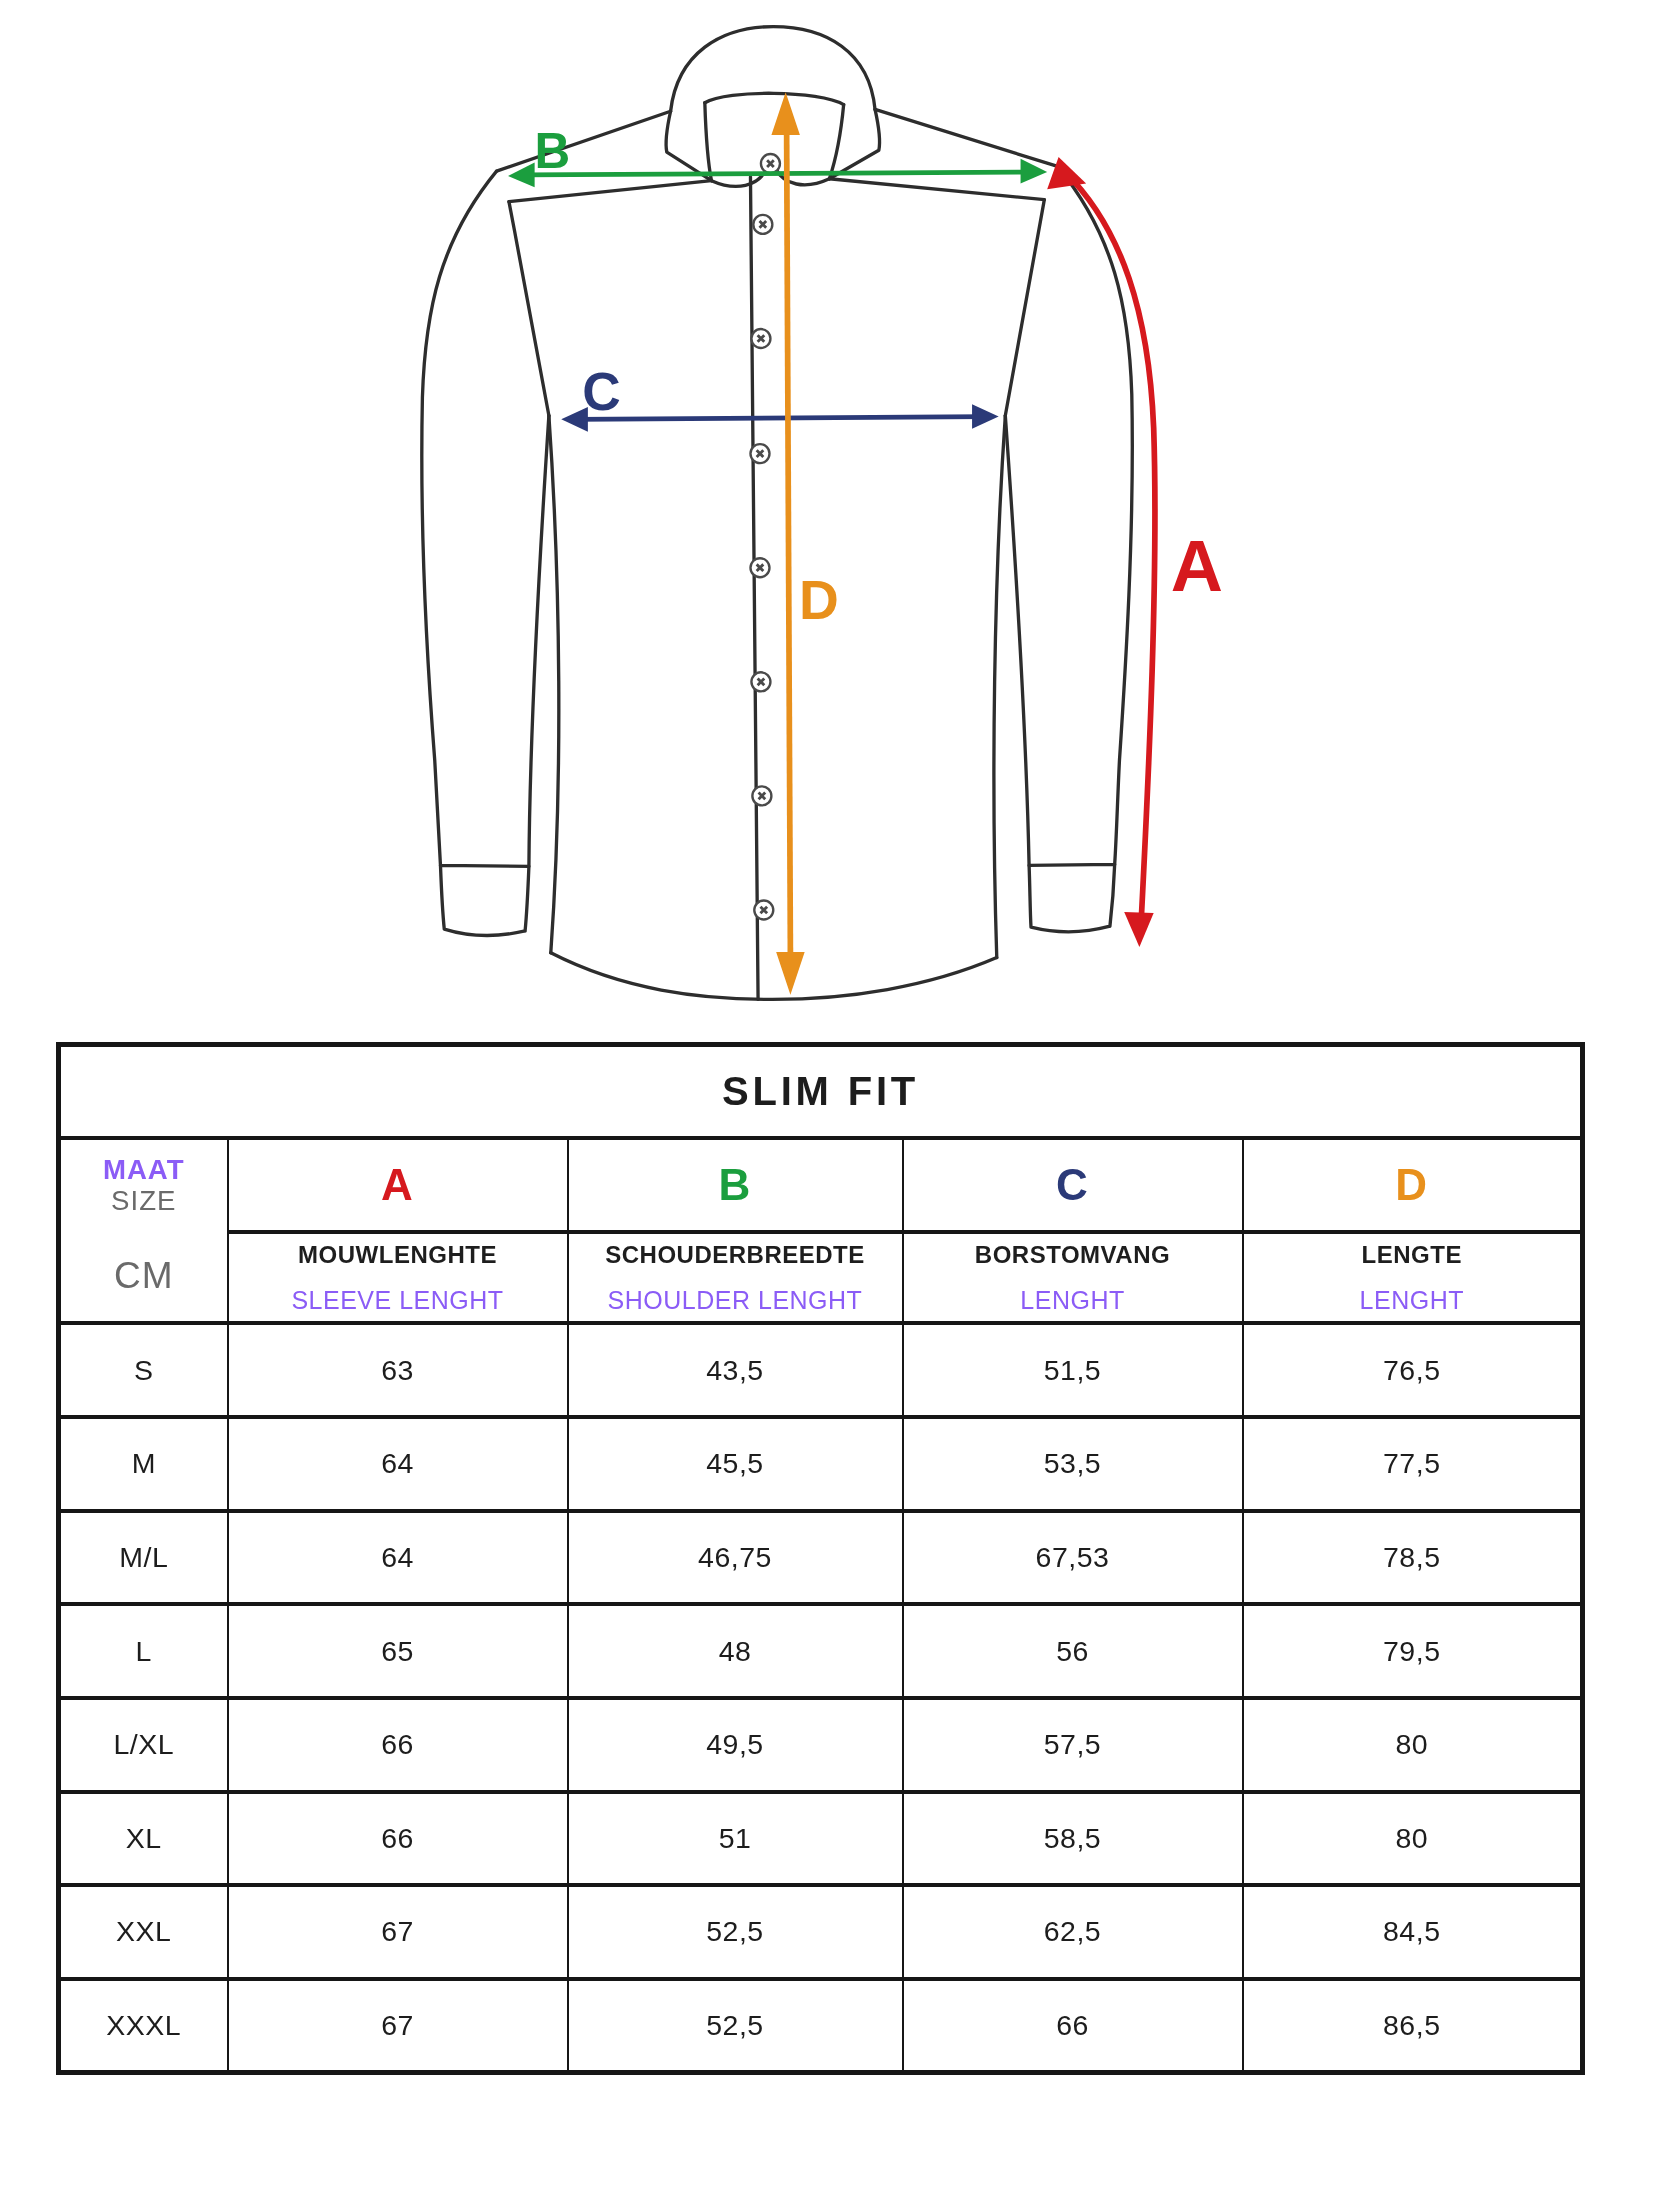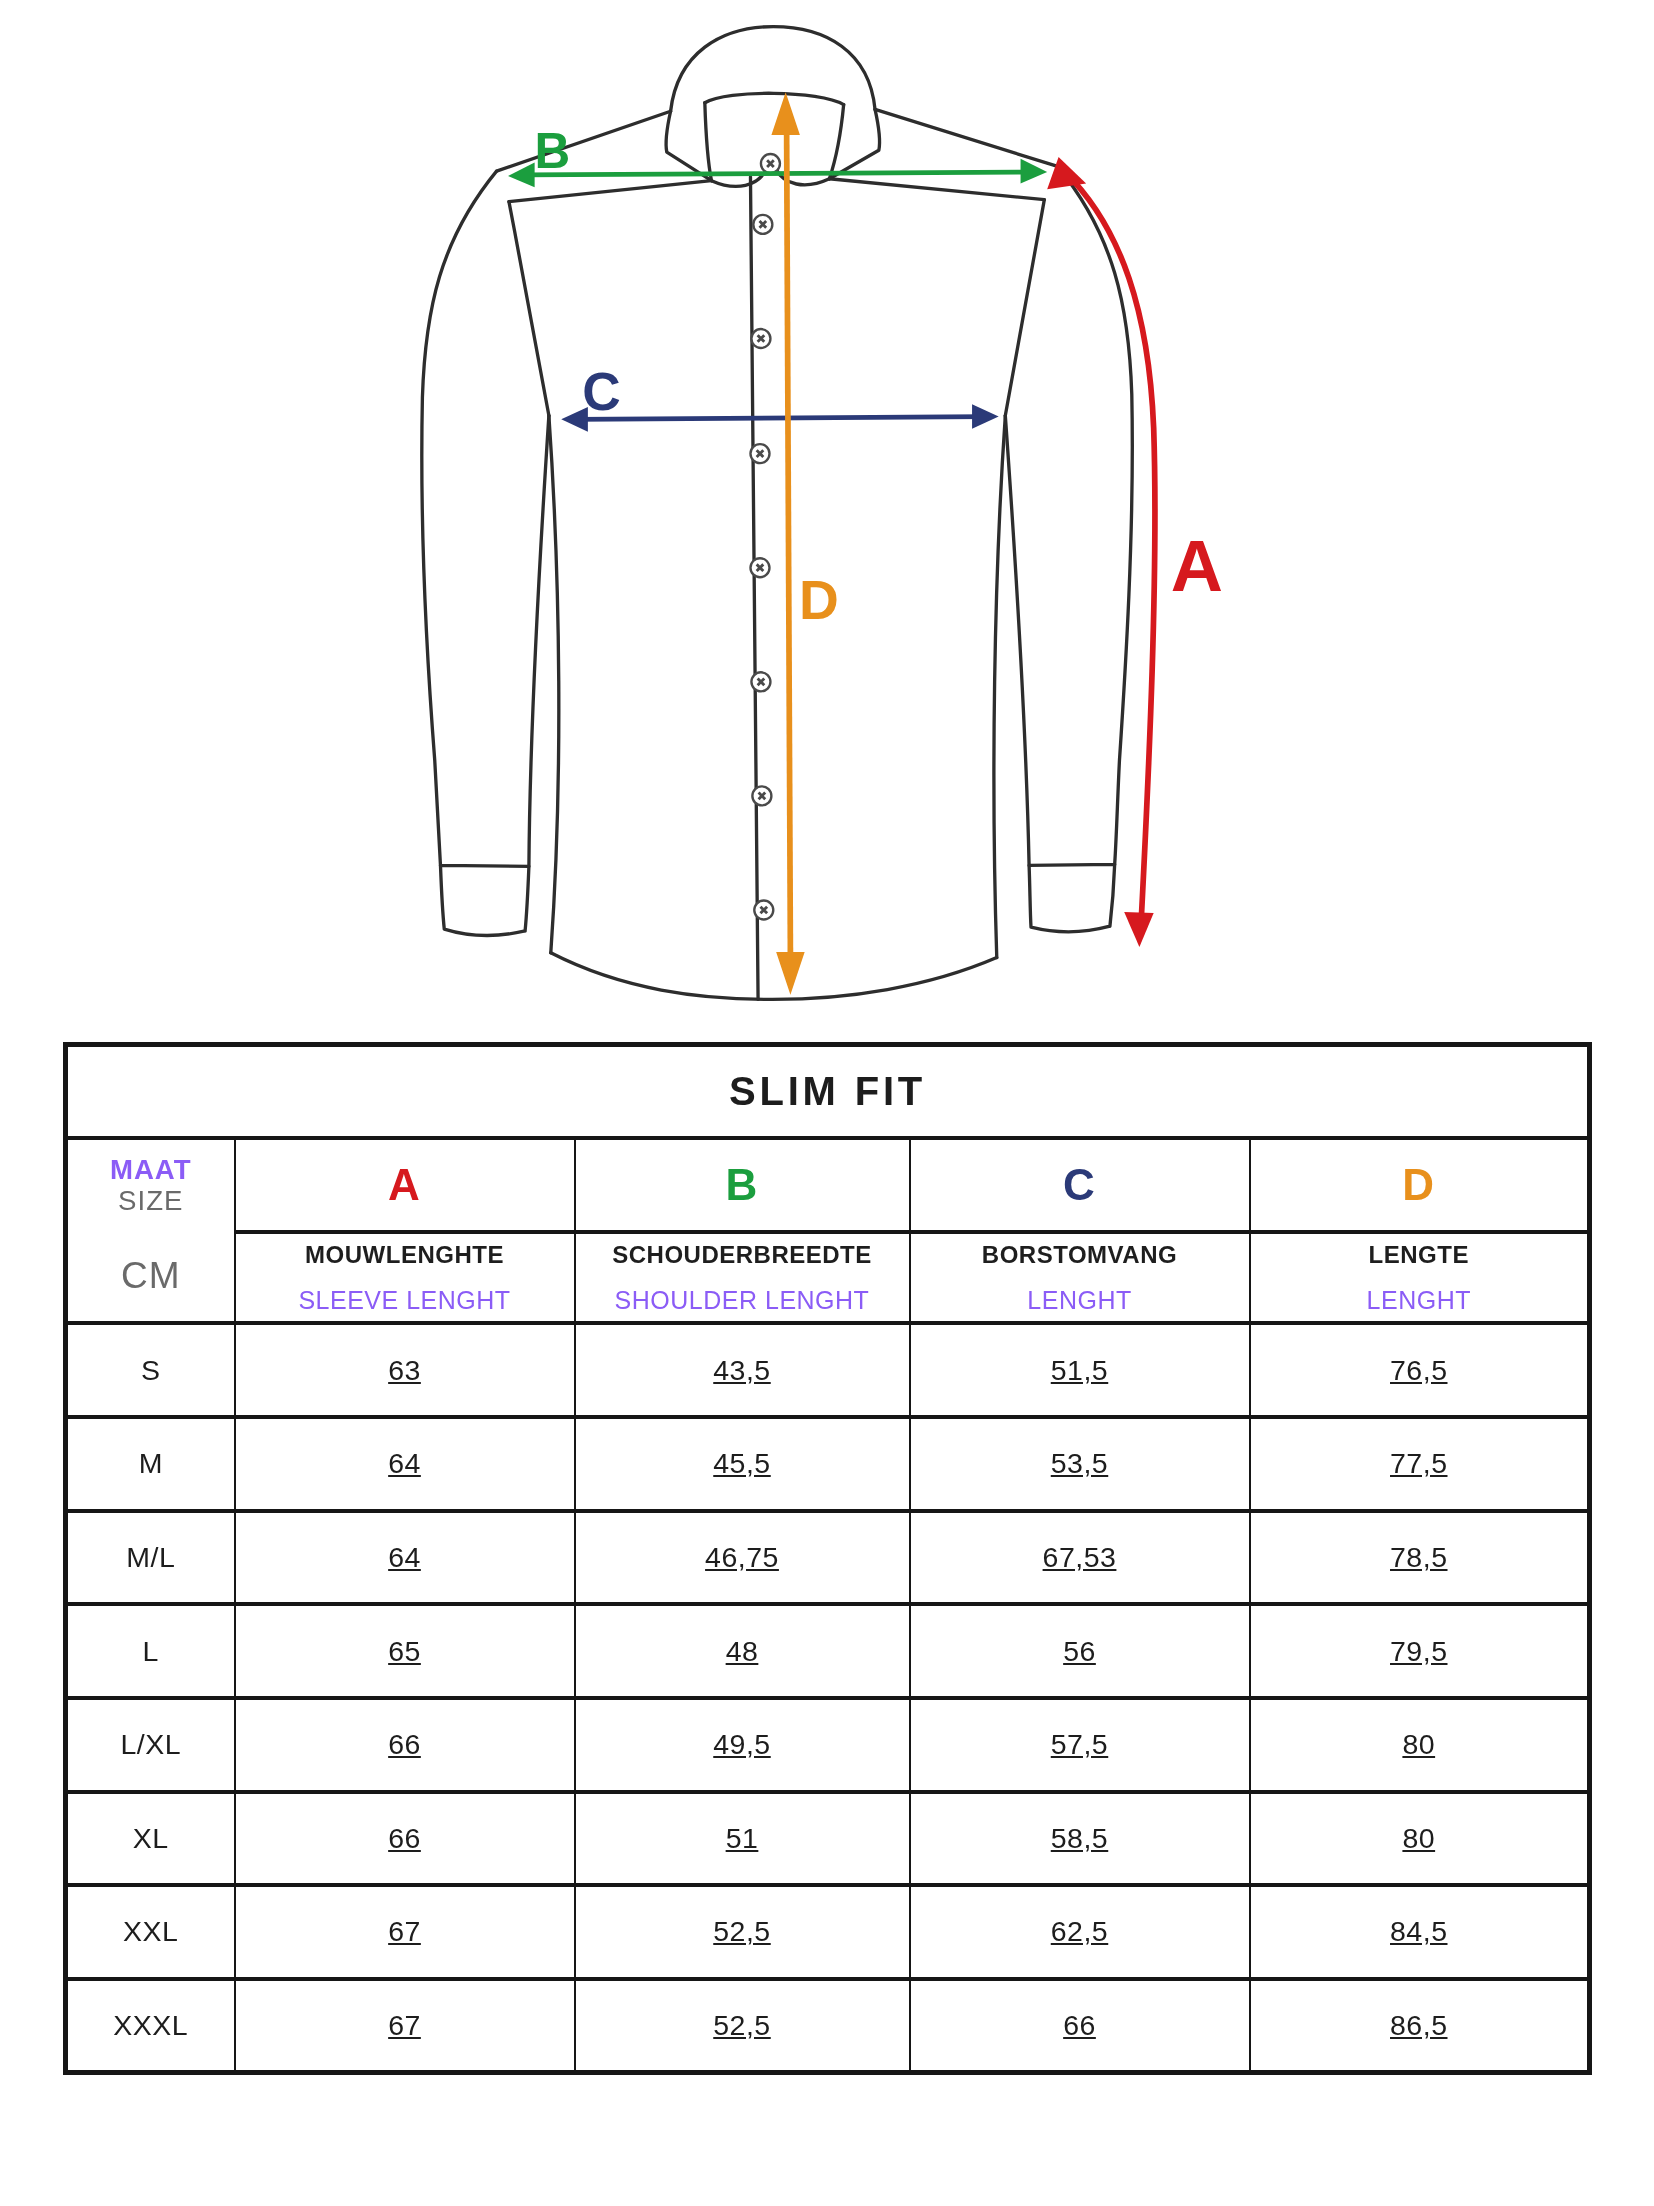--- a/index.html
+++ b/index.html
@@ -7,21 +7,21 @@
     position:relative;
     width:1655px;height:2207px;
     background:#ffffff;
     font-family:"Liberation Sans", sans-serif;
     overflow:hidden;
   }
   .shirt-svg{position:absolute;left:0;top:0;}
   .shirt-svg text{font-family:"Liberation Sans", sans-serif;font-weight:bold;}
 
   table.size-table{
-    position:absolute;left:63px;top:1042px;
+    position:absolute;left:56px;top:1042px;
     width:1527px;height:1033px;
     border-collapse:collapse;table-layout:fixed;
     border:5.7px solid #161616;
   }
   .size-table td{
     border:2.9px solid #161616;
     border-top-width:4.8px;border-bottom-width:4.8px;
     text-align:center;vertical-align:middle;padding:0;
     color:#1d1d1d;
   }
@@ -33,21 +33,21 @@
   .letter-cell{font-size:44px;font-weight:bold;letter-spacing:1px;}
   .corner-cell{padding:0;}
   .corner-top{height:91px;display:flex;flex-direction:column;justify-content:center;line-height:1.12;}
   .corner-maat{font-size:27.6px;font-weight:bold;color:#8b5cf6;letter-spacing:1px;}
   .corner-size{font-size:27.6px;color:#6a6a6a;letter-spacing:1px;}
   .corner-bottom{height:89px;display:flex;align-items:center;justify-content:center;
     font-size:37px;color:#6a6a6a;letter-spacing:1px;}
   .name-nl{font-size:24px;font-weight:bold;color:#1e1e1e;letter-spacing:0.5px;line-height:1.15;}
   .name-en{font-size:25px;color:#8b5cf6;letter-spacing:0.5px;margin-top:17px;line-height:1.15;}
   .size-cell{font-size:28.5px;letter-spacing:0.5px;}
-  .value-cell{font-size:28.5px;letter-spacing:0.5px;text-decoration:underline;}
+  .value-cell{font-size:28.5px;letter-spacing:0.5px;}
 </style>
 </head>
 <body>
 
 <div class="page">
 
   <svg class="shirt-svg" width="1655" height="1027" viewBox="0 0 1740 1080">
 
     <g fill="none" stroke-width="3.5" stroke-linecap="round" stroke-linejoin="round" style="stroke: rgb(45, 45, 45);">
       <path d="M 705 117 C 712 56 758 28 813 28 C 868 28 914 54 920 115"></path>

